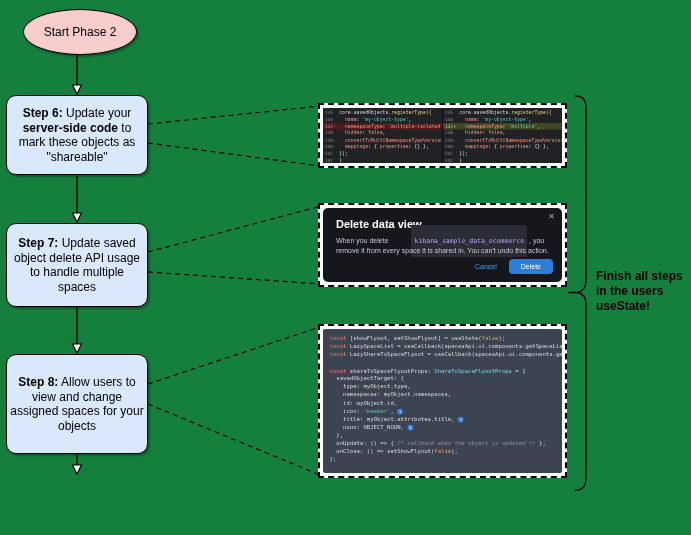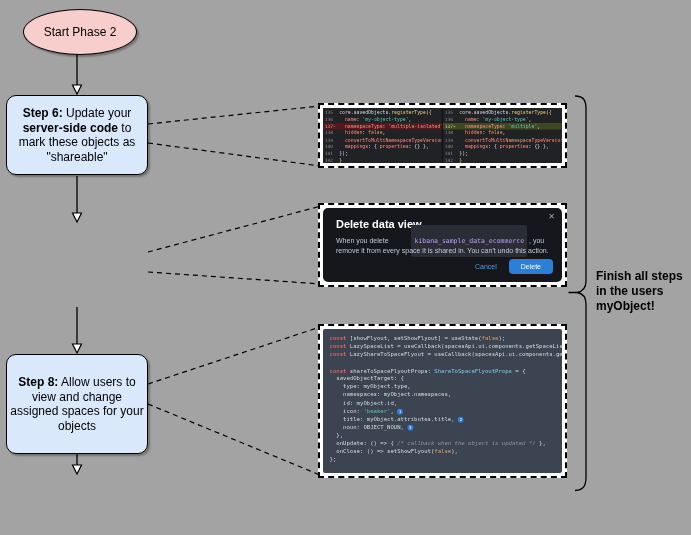--- a/index.html
+++ b/index.html
@@ -1,16 +1,16 @@
 <!DOCTYPE html>
 <html><head>
 <meta charset="utf-8">
 <style>
   html,body{margin:0;padding:0;background:#ffffff;}
-  #canvas{position:relative;width:691px;height:535px;background:#a3a3a3;overflow:hidden;
+  #canvas{position:relative;width:691px;height:535px;background:#15803d;overflow:hidden;
           font-family:"Liberation Sans",sans-serif;}
   svg#overlay{position:absolute;left:0;top:0;pointer-events:none;}
 
   
   .ellipse{position:absolute;border:1px solid #000;border-radius:50%;background:#f8cecc;
            display:flex;align-items:center;justify-content:center;font-size:12px;color:#000;
            box-shadow:2px 2px 2px rgba(0,0,0,0.3);text-align:center;}
   #start-node{left:23px;top:9px;width:112px;height:44px;}
   #finish-node{left:26px;top:475px;width:103px;height:48px;}
   .step-box{position:absolute;left:6px;width:142px;border:1px solid #000;border-radius:10px;
@@ -102,20 +102,23 @@
   </svg>
 
   <div class="ellipse" id="start-node">
     <span>Start Phase 2</span>
   </div>
 
   <div class="step-box" id="step6-node">
     <div><b>Step 6:</b><span> Update your </span><b>server-side code</b><span> to mark these objects as "shareable"</span></div>
   </div>
 
+  <div class="step-box" id="step7-node">
+    <div><b>Step 7:</b><span> Update saved object delete API usage to handle multiple spaces</span></div>
+  </div>
 
   <div class="step-box" id="step8-node">
     <div><b>Step 8:</b><span> Allow users to view and change assigned spaces for your objects</span></div>
   </div>
 
 
   <div class="frame" id="frame-diff">
     <div class="diff">
       <div class="diff-inner">
         <div class="diff-col left">
@@ -156,16 +159,16 @@
 
   <div class="frame" id="frame-code">
     <div class="codeblock">
       <div class="code-inner"><div class="code-line"><span class="tok-k">const</span><span class="tok-p"> [showFlyout, setShowFlyout] = </span><span class="tok-p">useState(</span><span class="tok-n">false</span><span class="tok-p">);</span></div><div class="code-line"><span class="tok-k">const</span><span class="tok-p"> LazySpaceList = useCallback(spacesApi.ui.components.getSpaceLis</span></div><div class="code-line"><span class="tok-k">const</span><span class="tok-p"> LazyShareToSpaceFlyout = useCallback(spacesApi.ui.components.ge</span></div><div class="code-line"></div><div class="code-line"><span class="tok-k">const</span><span class="tok-p"> shareToSpaceFlyoutProps: </span><span class="tok-t">ShareToSpaceFlyoutProps</span><span class="tok-p"> = {</span></div><div class="code-line"><span class="tok-p">  savedObjectTarget: {</span></div><div class="code-line"><span class="tok-p">    type: myObject.type,</span></div><div class="code-line"><span class="tok-p">    namespaces: myObject.namespaces,</span></div><div class="code-line"><span class="tok-p">    id: myObject.id,</span></div><div class="code-line"><span class="tok-p">    icon: </span><span class="tok-s">'beaker'</span><span class="tok-p">, </span><span class="badge">1</span></div><div class="code-line"><span class="tok-p">    title: myObject.attributes.title, </span><span class="badge">2</span></div><div class="code-line"><span class="tok-p">    noun: OBJECT_NOUN, </span><span class="badge">3</span></div><div class="code-line"><span class="tok-p">  },</span></div><div class="code-line"><span class="tok-p">  onUpdate: () =&gt; { </span><span class="tok-c">/* callback when the object is updated */</span><span class="tok-p"> },</span></div><div class="code-line"><span class="tok-p">  onClose: () =&gt; setShowFlyout(</span><span class="tok-n">false</span><span class="tok-p">),</span></div><div class="code-line"><span class="tok-p">};</span></div></div>
     </div>
   </div>
 
   <div id="brace-label">
     <div>Finish all steps</div>
     <div>in the users</div>
-    <div>myObject!</div>
+    <div>useState!</div>
   </div>
 
 </div>
 
 </body></html>

